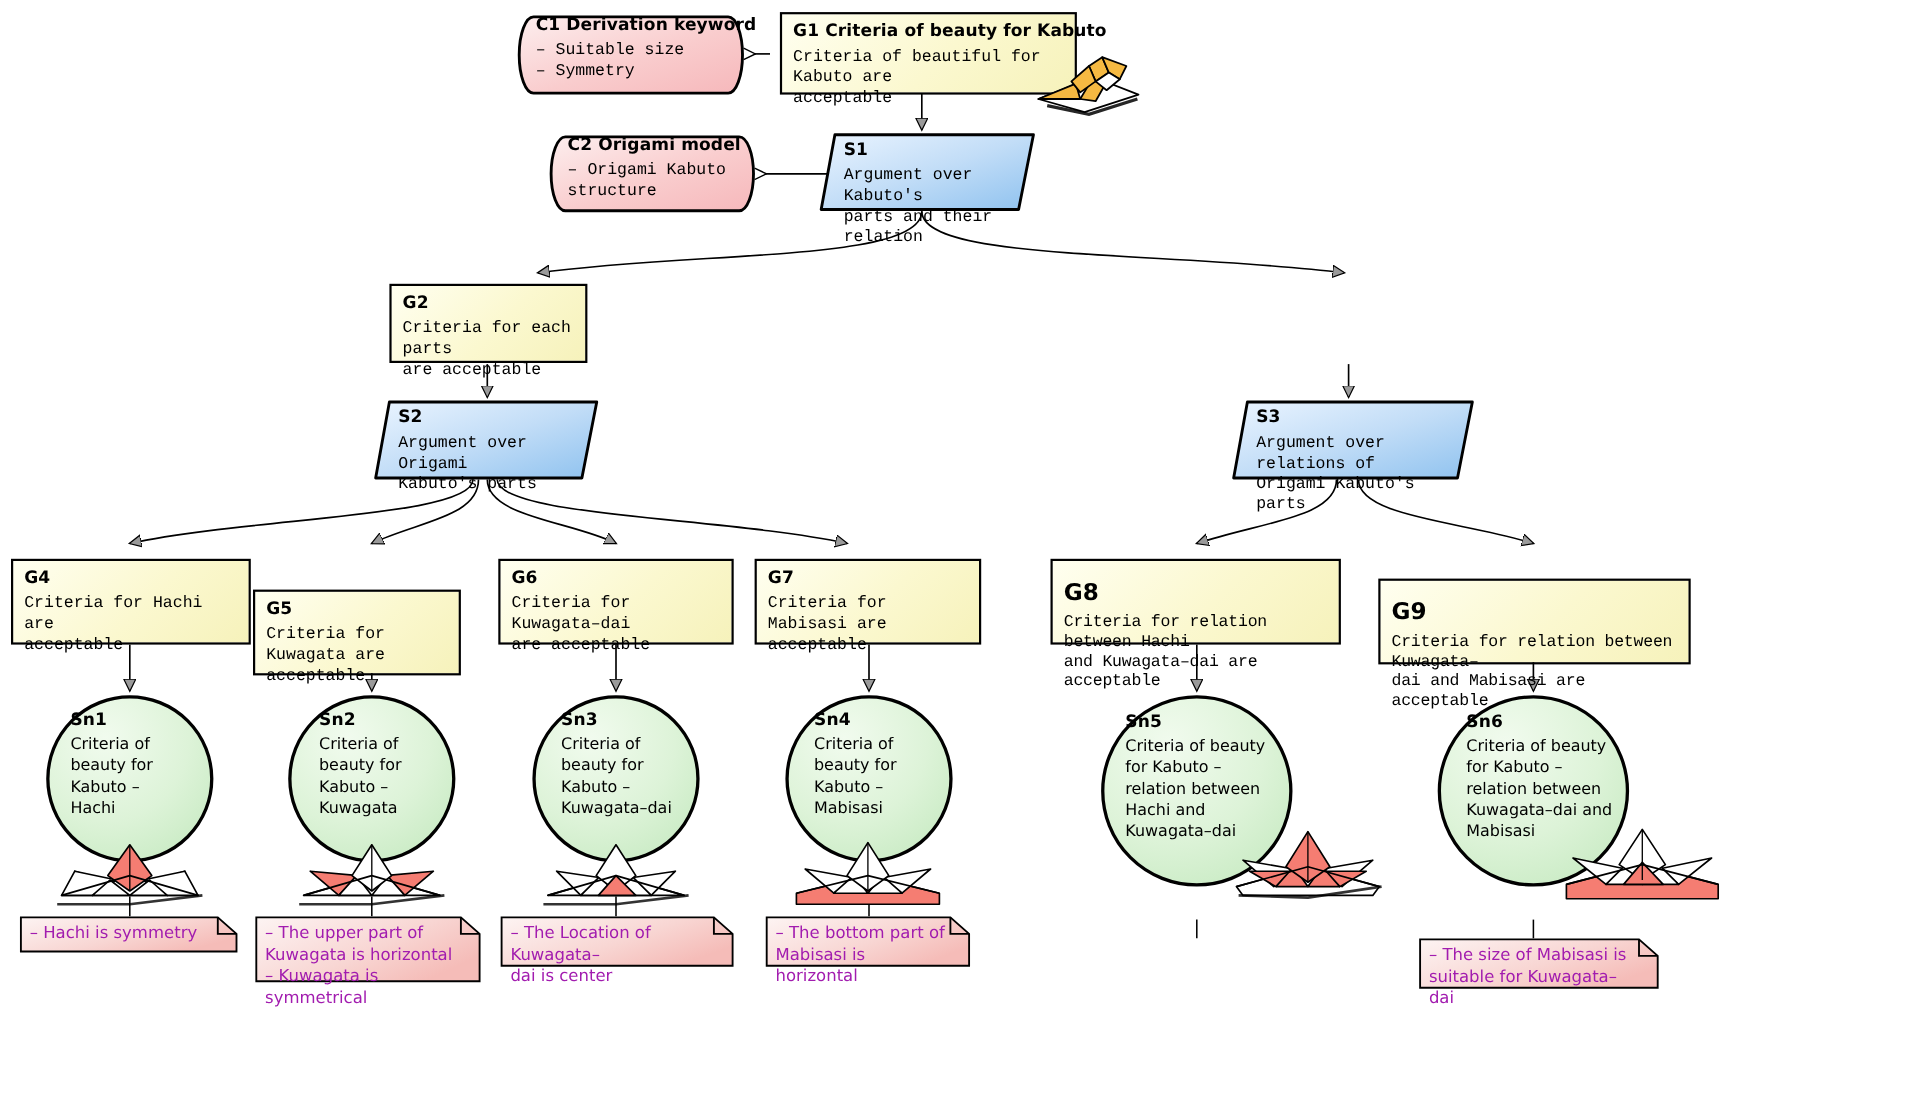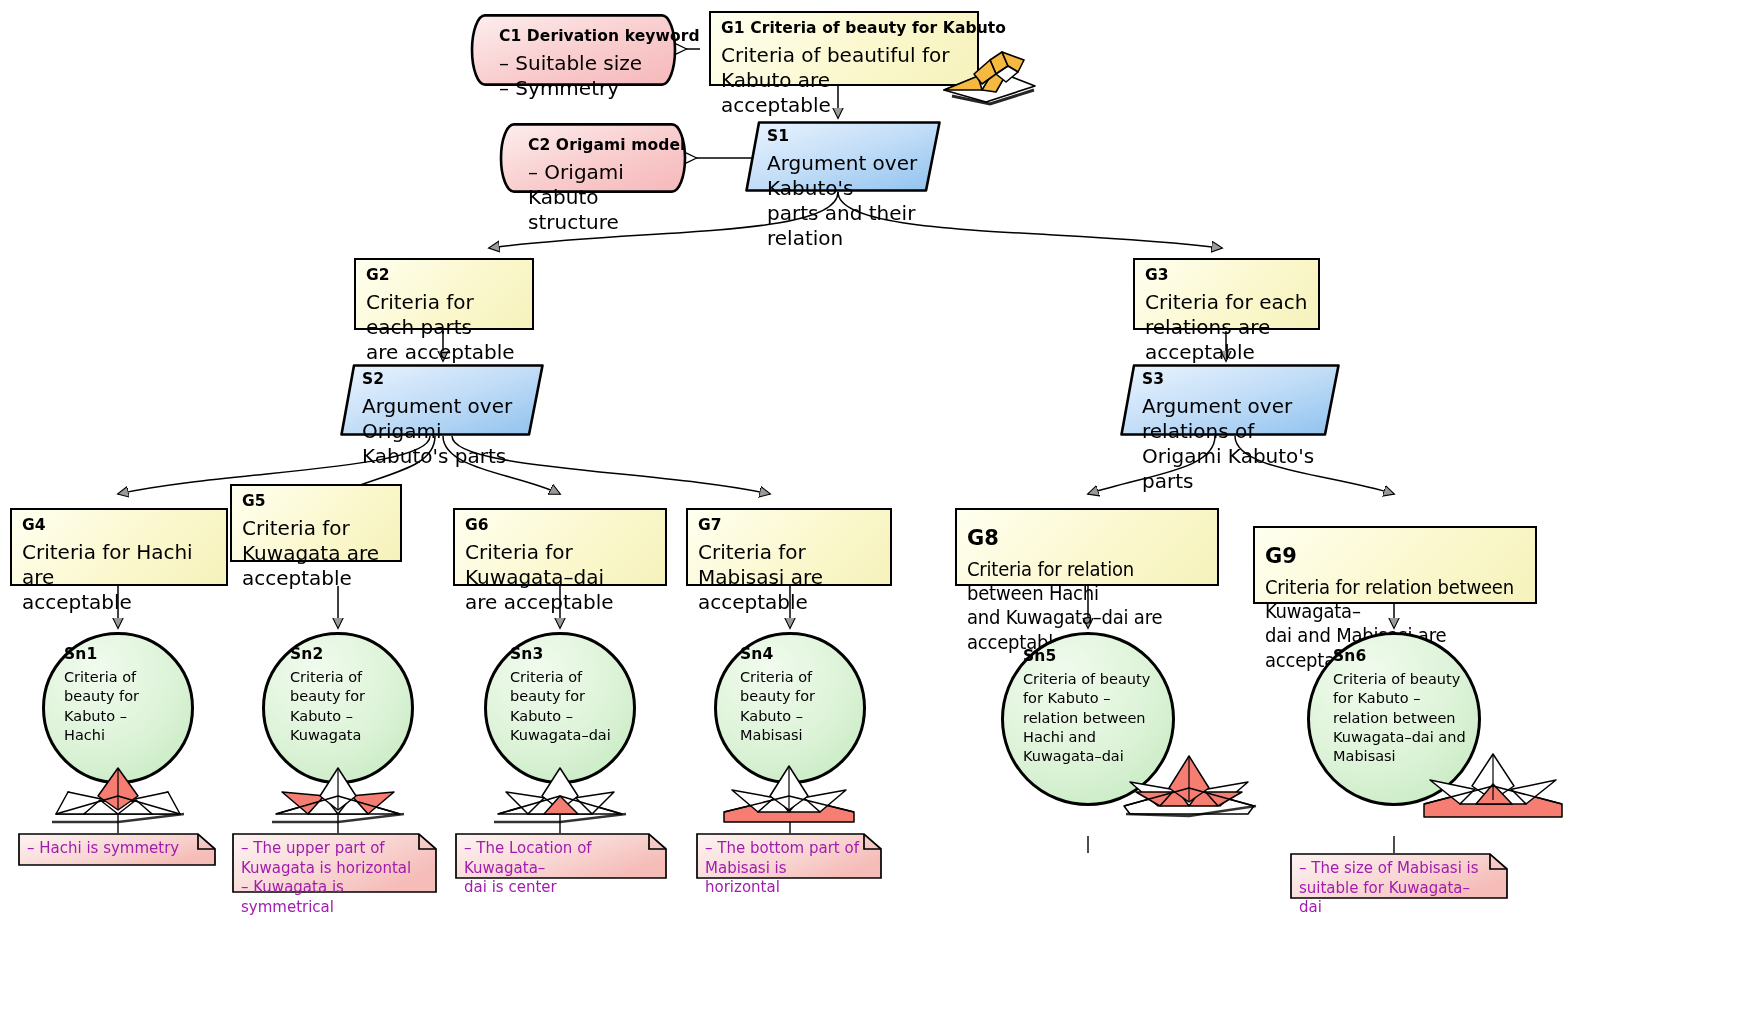--- a/index.html
+++ b/index.html
@@ -20,35 +20,35 @@
     padding:7px 9px 6px 10px;
   }
   .strategy-wrap{position:absolute;}
   .strategy-wrap svg{position:absolute;left:0;top:0;overflow:visible;}
   .strategy-txt{position:absolute;left:0;top:0;width:100%;height:100%;
     box-sizing:border-box;padding:7px 12px 6px 22px;}
 
   .context{position:absolute;}
   .context svg{position:absolute;left:0;top:0;overflow:visible;}
   .context-txt{position:absolute;left:0;top:0;width:100%;height:100%;
-     box-sizing:border-box;padding:14px 14px 6px 16px;margin-left:12px;}
+     box-sizing:border-box;padding:0 14px 6px 16px;}
 
   .solution{position:absolute;}
   .solution svg{position:absolute;left:0;top:0;overflow:visible;}
   .solution-txt{position:absolute;box-sizing:border-box;}
 
   .note{position:absolute;}
   .note svg{position:absolute;left:0;top:0;overflow:visible;}
   .note-txt{position:absolute;left:0;top:0;width:100%;height:100%;
     box-sizing:border-box;padding:6px 22px 6px 9px;}
 
   .ident{font-weight:bold;font-size:15.5px;color:#000;line-height:1.12;
     letter-spacing:.1px;white-space:pre;}
   .ident.small{font-size:21px;margin-top:10px;}
-  .desc{font-size:20px;color:#000;line-height:1.24;margin-top:6px;white-space:pre-line;}
+  .desc{font-size:15px;color:#000;line-height:1.24;margin-top:6px;white-space:pre-line;font-family:Liberation Mono, monospace;}
   .desc.tight{line-height:1.22;}
   .nbody{font-size:15px;color:#a21caf;line-height:1.3;white-space:pre-line;}
   .sbody{font-size:14.5px;color:#000;line-height:1.32;white-space:pre-line;margin-top:5px;}
 
   
   .cond{font-stretch:condensed;letter-spacing:-0.2px;}
 
   .origami{position:absolute;}
   .origami svg{overflow:visible;}
 </style>
@@ -181,25 +181,20 @@
 parts and their relation</div>
     </div>
   </div>
 
   <div class="goal node" style="left:354px;top:258px;width:180px;height:72px;">
     <div class="ident">G2</div>
     <div class="desc">Criteria for each parts
 are acceptable</div>
   </div>
 
-  <div class="goal node" style="left:1133px;top:258px;width:187px;height:72px;">
-    <div class="ident">G3</div>
-    <div class="desc">Criteria for each
-relations are acceptable</div>
-  </div>
 
   <div class="strategy-wrap" style="left:340px;top:364px;width:204px;height:72px;">
     <svg width="204" height="72" viewBox="0 0 204 72">
       <defs>
           <linearGradient id="sg2" x1="0" y1="0" x2="1" y2="1">
         <stop offset="0%" stop-color="#eaf4ff"></stop>
             <stop offset="50%" stop-color="#c2ddf7"></stop>
             <stop offset="100%" stop-color="#8fc2ef"></stop>
       </linearGradient>
         </defs>
@@ -229,21 +224,21 @@
 Origami Kabuto's parts</div>
     </div>
   </div>
 
   <div class="goal node" style="left:10px;top:508px;width:218px;height:78px;">
     <div class="ident">G4</div>
     <div class="desc">Criteria for Hachi are
 acceptable</div>
   </div>
 
-  <div class="goal node" style="left:230px;top:484px;width:172px;height:78px;">
+  <div class="goal node" style="left:230px;top:536px;width:189px;height:78px;">
     <div class="ident">G5</div>
     <div class="desc">Criteria for Kuwagata are
 acceptable</div>
   </div>
 
   <div class="goal node" style="left:453px;top:508px;width:214px;height:78px;">
     <div class="ident">G6</div>
     <div class="desc">Criteria for Kuwagata–dai
 are acceptable</div>
   </div>

